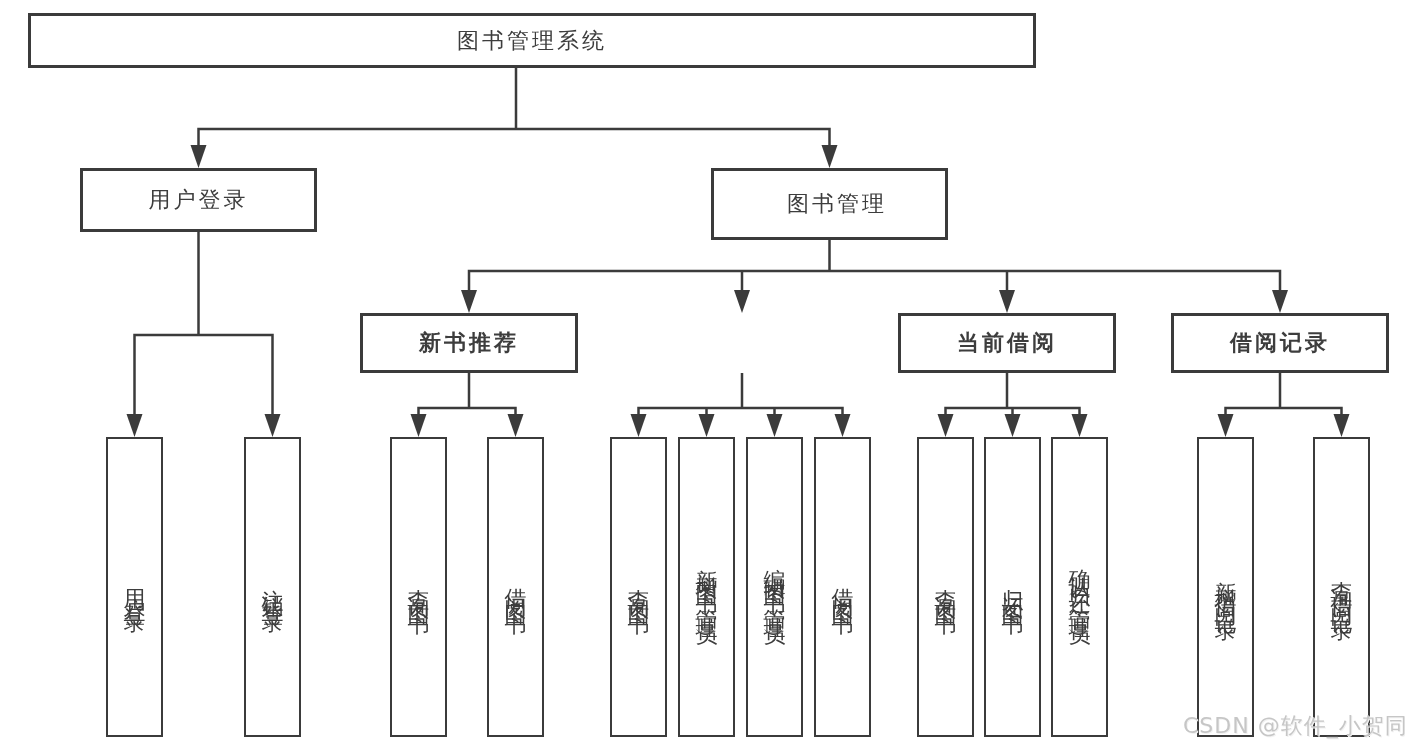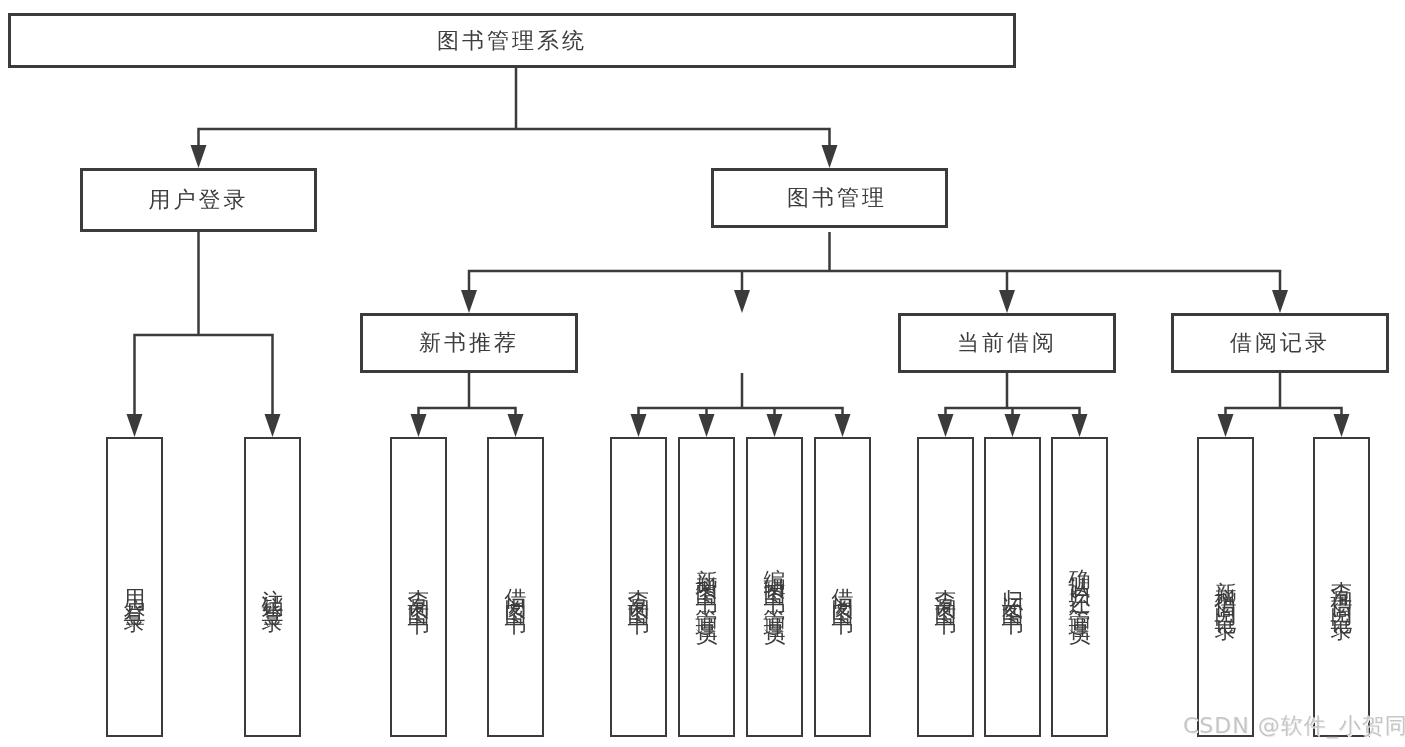--- a/index.html
+++ b/index.html
@@ -19,24 +19,24 @@
   .vcol{
     position:absolute;z-index:2;top:437px;width:57px;height:300px;
     background:#ffffff;border:2.5px solid #3b3b3b;
     display:flex;align-items:center;justify-content:center;
   }
   .vtext{
     writing-mode:vertical-rl;text-orientation:mixed;
     font-size:22px;letter-spacing:8px;line-height:1;color:#3d3d3d;
   }
   
-  .n-root{left:8px;top:13px;width:1008px;height:55px;}
+  .n-root{left:28px;top:13px;width:1008px;height:55px;}
   .n-login{left:80px;top:168px;width:237px;height:64px;}
-  .n-mgmt{left:711px;top:168px;width:237px;height:60px;padding-left:15px;}
-  .n-l3{top:313px;width:218px;height:60px;}
+  .n-mgmt{left:711px;top:168px;width:237px;height:72px;padding-left:15px;}
+  .n-l3{top:313px;width:218px;height:60px;font-weight:bold;}
   .n-newbook{left:360px;}
   .n-borrow{left:633px;}
   .n-current{left:898px;text-align:center;}
   .n-records{left:1171px;}
   
   .c-login1{left:106px;}
   .c-logout{left:244px;}
   .c-nb-query{left:390px;}
   .c-nb-borrow{left:487px;}
   .c-bw-query{left:610px;}

